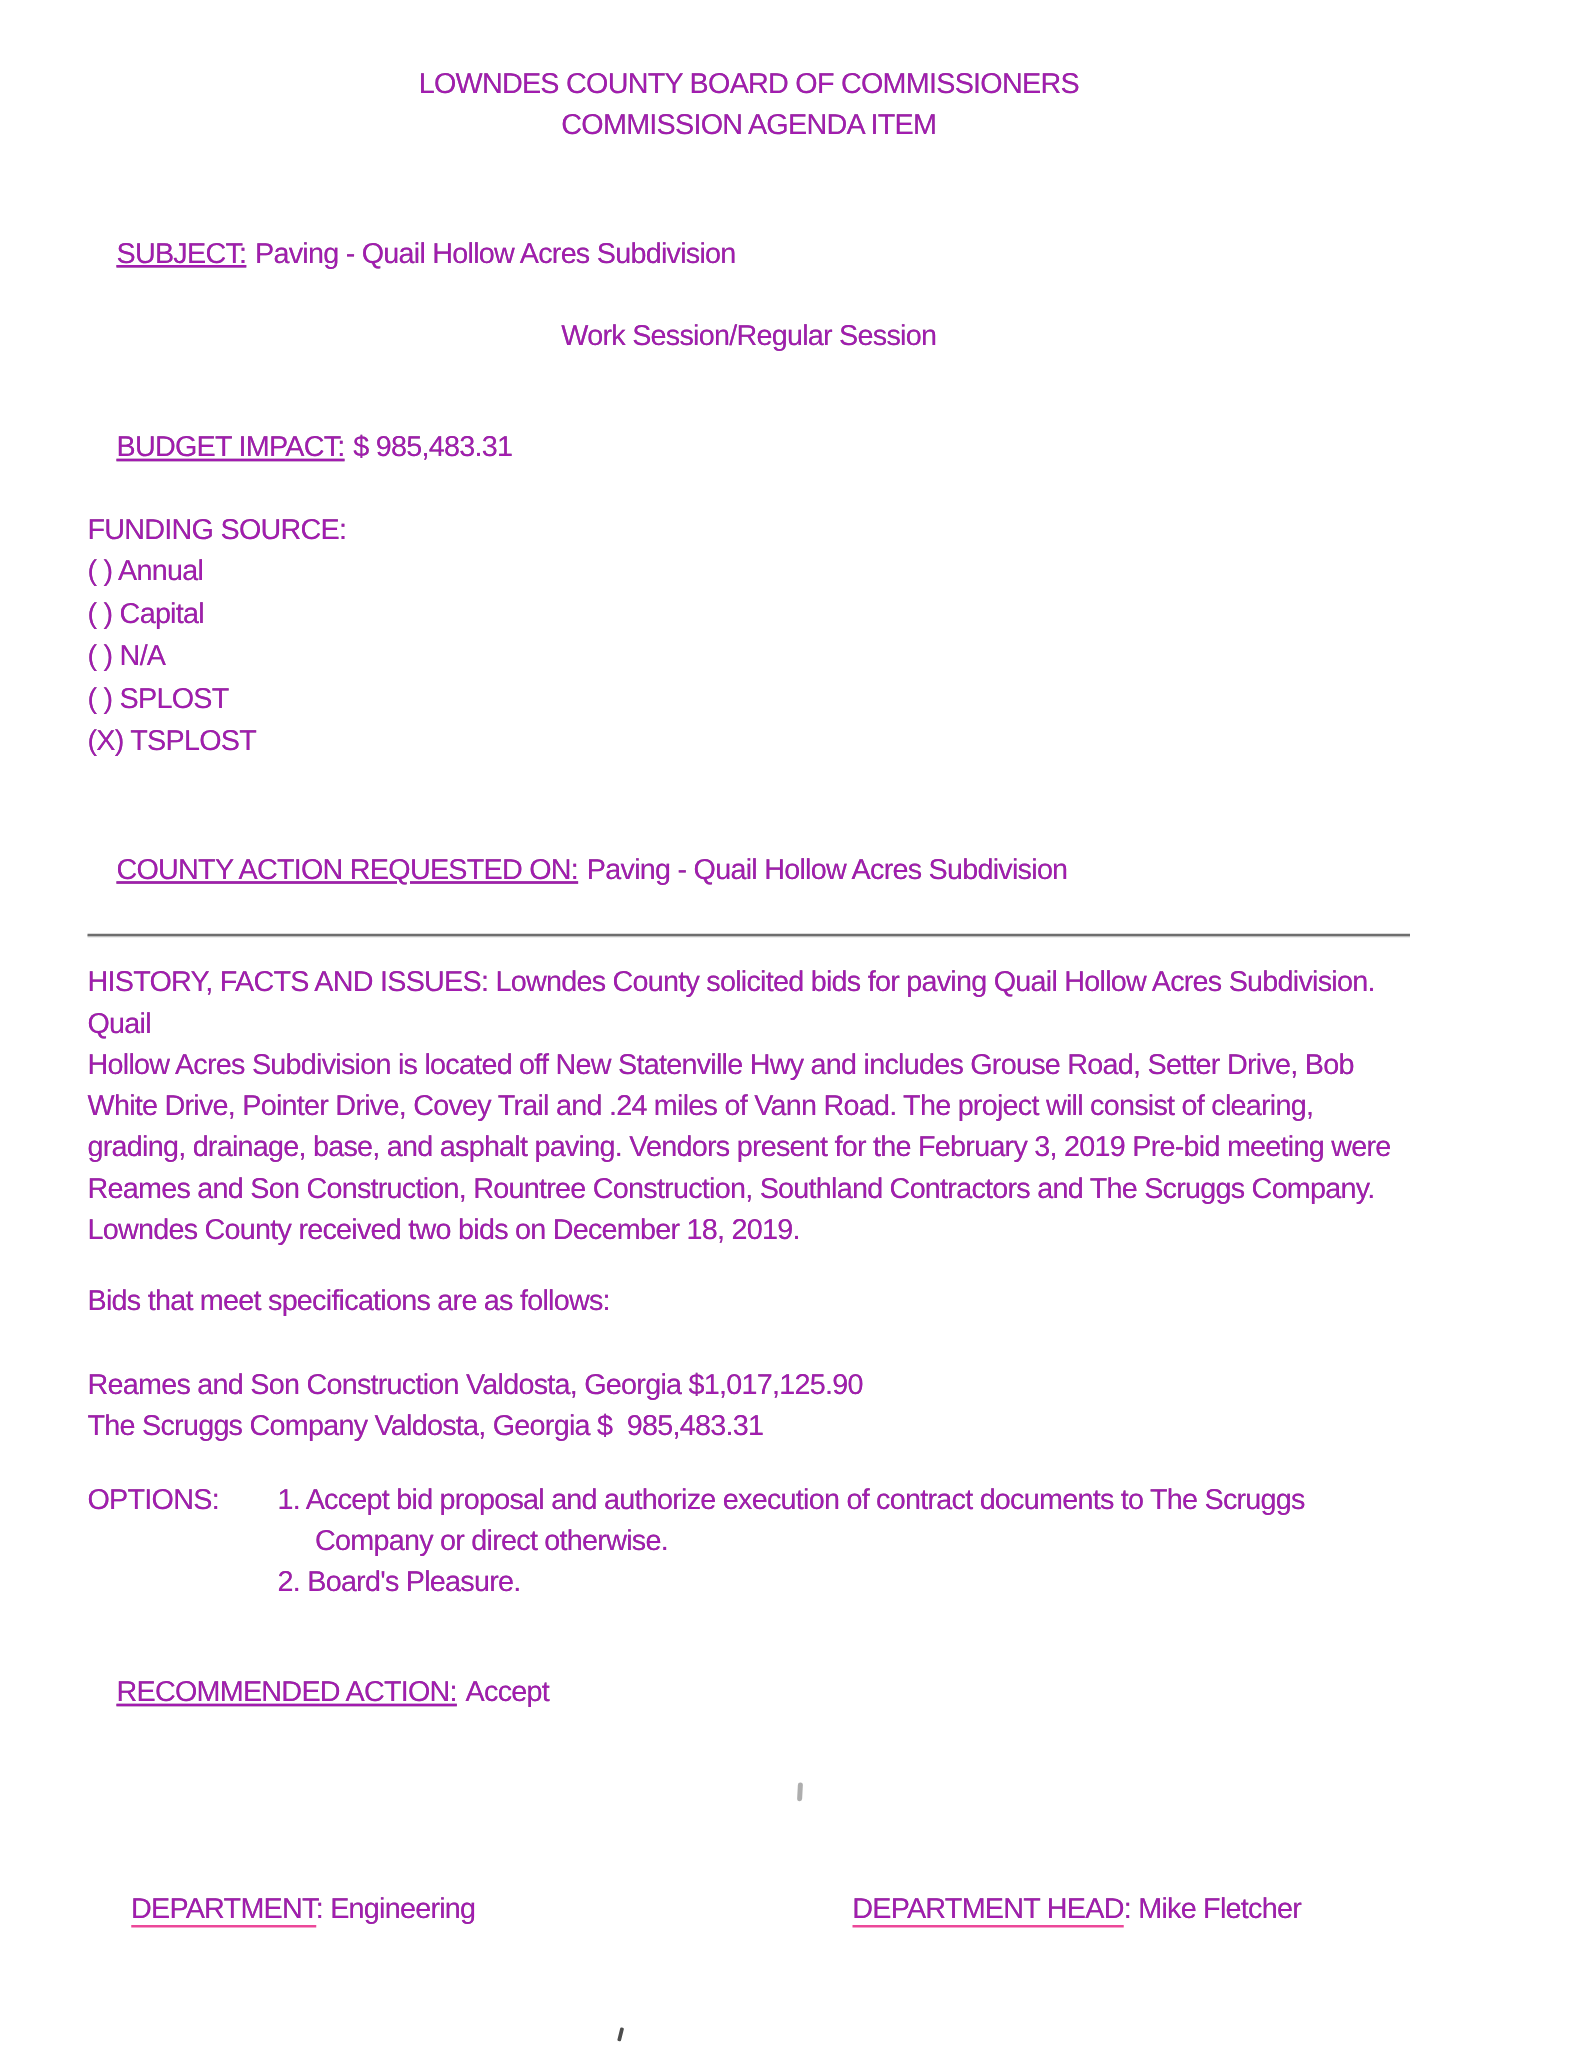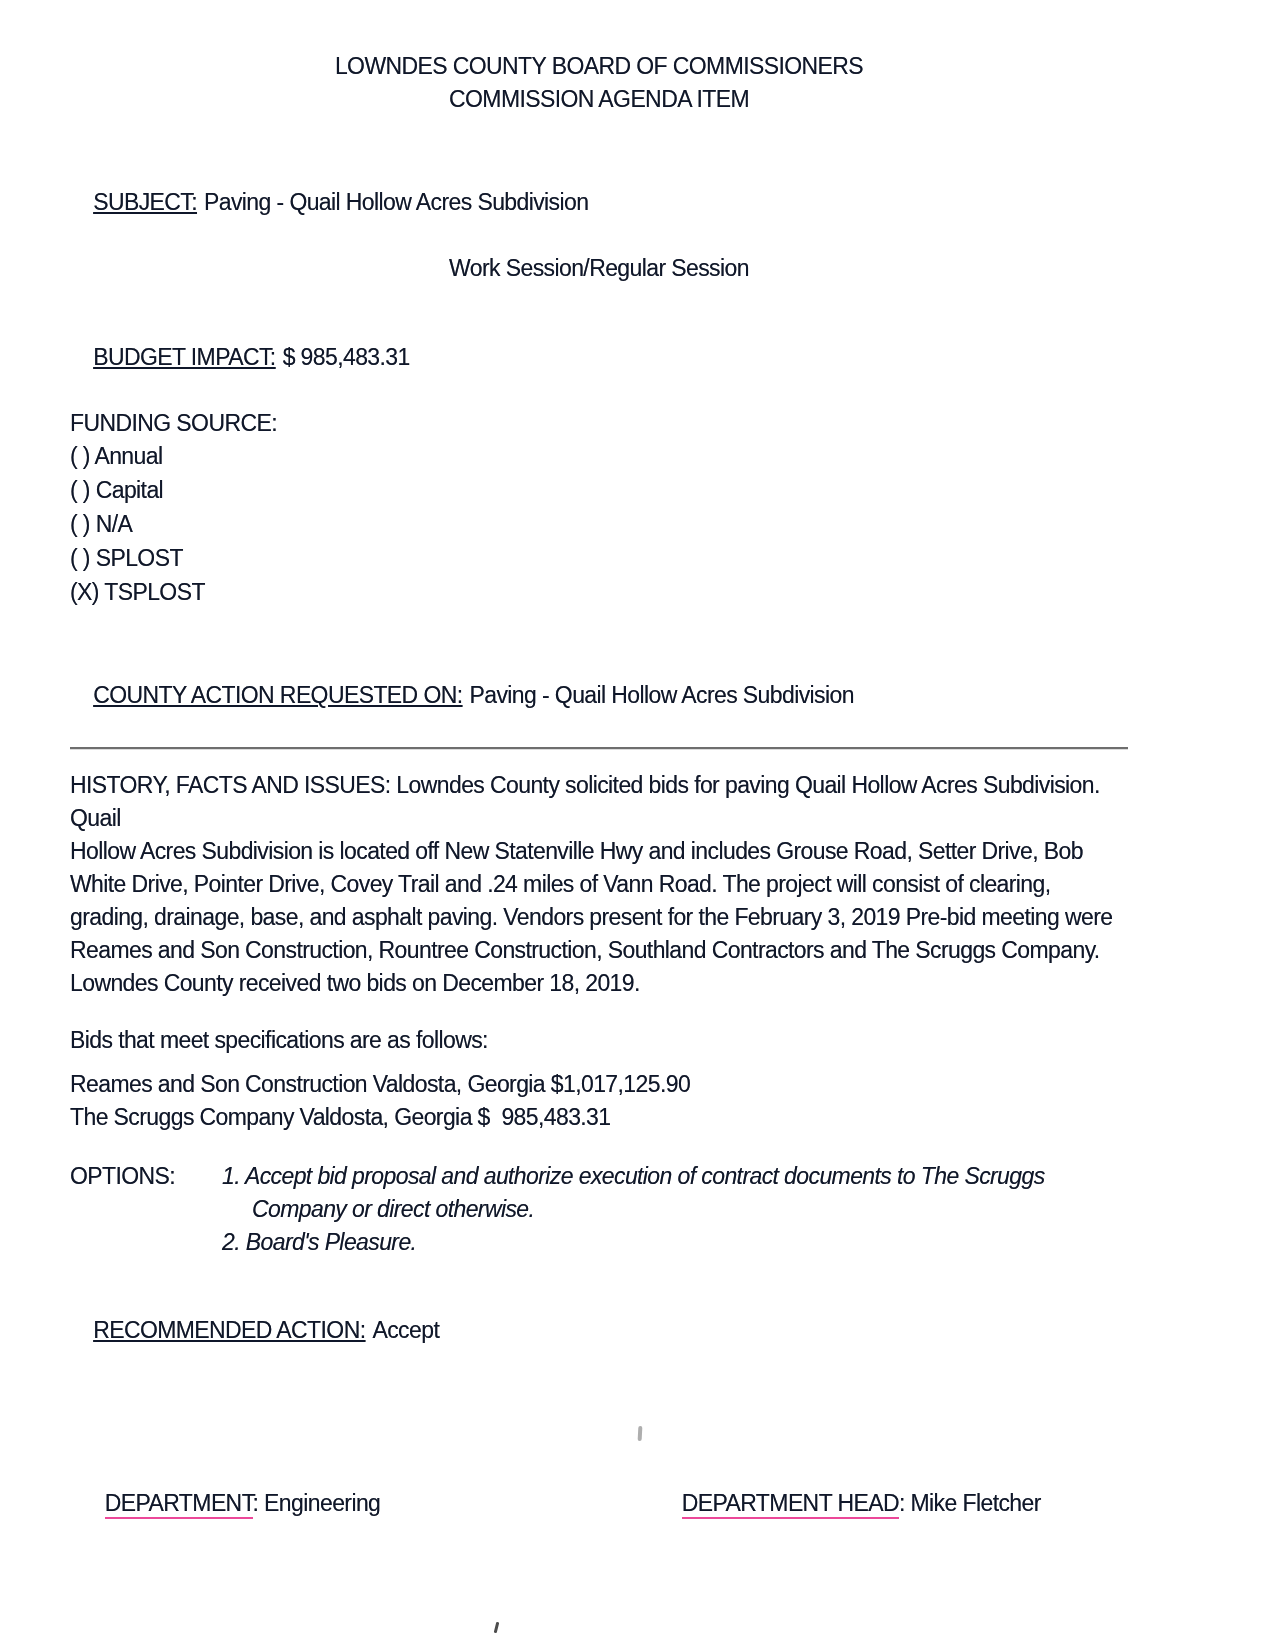--- a/index.html
+++ b/index.html
@@ -7,44 +7,44 @@
     position: relative;
     width: 1275px;
     height: 1651px;
     background: #ffffff;
     box-sizing: border-box;
     padding: 50px 147px 0 70px;
     font-family: "Liberation Sans", "DejaVu Sans", sans-serif;
     font-size: 23px;
     letter-spacing: -0.6px;
     line-height: 33px;
-    color: #0f172a;
+    color: #a21caf;
     text-shadow: 0 0 0.5px rgba(30,30,30,0.55);
     overflow: hidden;
   }
   .line { white-space: pre-wrap; }
   .title-block { text-align: center; }
   .subject-row { margin-top: 37px; }
   .session-row { text-align: center; }
   .date-row { margin-top: 4px; }
   .budget-row { margin-top: 23px; }
   .funding-option { margin-bottom: 1px; }
   .county-action-row { margin-top: 37px; }
   .divider {
     height: 2px;
     background: #6e6e6e;
     margin: 2px 0 0 0;
     box-shadow: 0 1px 0 rgba(110,110,110,0.25);
   }
   .history-block { margin-top: 20px; }
   .bids-intro { margin-top: 24px; }
-  .bids-block { margin-top: 11px; }
+  .bids-block { margin-top: 34px; }
   .options-block { margin-top: 26px; display: flex; align-items: flex-start; gap: 39px; }
   .options-label { width: 113px; flex: 0 0 113px; }
-  .options-items { flex: 1 1 auto; font-style: italic; }
+  .options-items { flex: 1 1 auto; }
   .option-item { padding-left: 30px; text-indent: -30px; white-space: pre-wrap; }
   .recommended-row { margin-top: 22px; }
   .department-row { margin-top: 74px; display: flex; }
   .department-cell { width: 577px; flex: 0 0 577px; }
   .label-underline { border-bottom: 2px solid #ec4899; padding-bottom: 1px; }
   .label-gap { margin-right: 7px; text-decoration: underline; }
   .scan-speck { position: absolute; background: #8a8a8a; }
   .speck-1 { left: 638px; top: 1426px; width: 4px; height: 15px; background: #9a9a9a; transform: rotate(3deg); border-radius: 2px; opacity: 0.8; }
   .speck-2 { left: 495px; top: 1622px; width: 3px; height: 11px; background: #4d4d4d; transform: rotate(14deg); border-radius: 1px; }
 </style>

